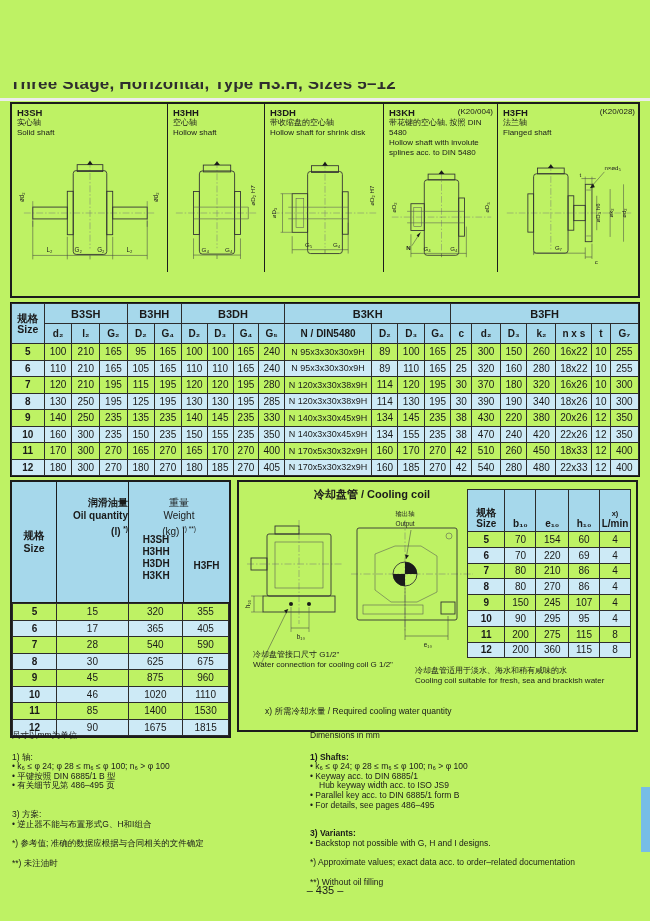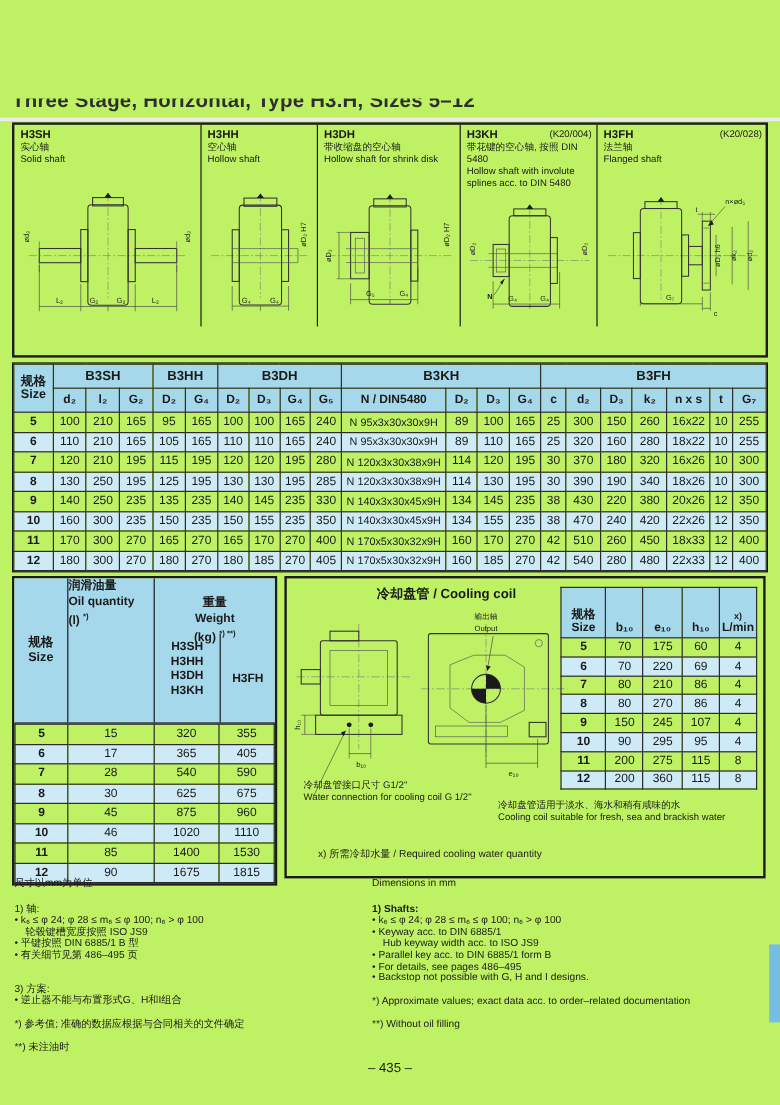--- a/index.html
+++ b/index.html
@@ -42,23 +42,23 @@
   .mt-wrap thead tr{height:20px;}
   .mt-wrap thead tr:first-child th{font-size:11px;}
   .mt-wrap tbody td:nth-child(11){font-size:9px;}
   .size-th span{display:block;line-height:11px;font-size:10.5px;}
 
   
   .oilbox{position:absolute;left:10px;top:480px;width:221px;border:2px solid #1c1c1c;box-sizing:border-box;}
   .oil-head{display:flex;height:120px;background:#a6d8eb;border-bottom:1.5px solid #1c1c1c;font-size:10px;}
   .oh-col{box-sizing:border-box;}
   .oh-size{width:45px;border-right:1.2px solid #1c1c1c;display:flex;flex-direction:column;justify-content:center;align-items:center;font-weight:bold;font-size:10.5px;line-height:13px;}
-  .oh-oil{width:72px;border-right:1.2px solid #1c1c1c;text-align:left;font-weight:bold;line-height:13px;}
+  .oh-oil{width:72px;border-right:1.2px solid #1c1c1c;text-align:right;padding-top:14px;font-weight:bold;line-height:13px;}
   .oh-weight{flex:1;display:flex;flex-direction:column;}
-  .oh-wtitle{height:46px;text-align:center;padding-top:14px;font-weight:bold;line-height:13px;box-sizing:border-box;}
+  .oh-wtitle{height:46px;text-align:center;padding-top:14px;font-weight:normal;line-height:13px;box-sizing:border-box;}
   .oh-wsub{flex:1;display:flex;}
   .oh-wg{width:55px;border-right:1.2px solid #1c1c1c;text-align:center;font-weight:bold;line-height:12px;padding-top:6px;box-sizing:border-box;}
   .oh-wf{flex:1;display:flex;align-items:center;justify-content:center;font-weight:bold;}
   sup{font-size:6.5px;}
 
   
   .coolbox{position:absolute;left:237px;top:480px;width:401px;height:252px;border:2px solid #1c1c1c;box-sizing:border-box;}
   .cool-title{position:absolute;left:0;top:5px;width:266px;text-align:center;font-weight:bold;font-size:11px;}
   .ctable{position:absolute;right:5px;top:7px;width:164px;font-size:10px;}
   .ctable thead tr{height:42px;}
@@ -673,21 +673,21 @@
           <th class="ct-flow">
             <div class="mark">x)</div>
             <div>L/min</div>
           </th>
         </tr>
       </thead>
       <tbody>
           <tr>
             <td>5</td>
             <td>70</td>
-            <td>175</td>
+            <td>154</td>
             <td>60</td>
             <td>4</td>
           </tr>
           <tr>
             <td>6</td>
             <td>70</td>
             <td>220</td>
             <td>69</td>
             <td>4</td>
           </tr>
@@ -744,37 +744,37 @@
       <div>冷却盘管适用于淡水、海水和稍有咸味的水</div>
       <div>Cooling coil suitable for fresh, sea and brackish water</div>
     </div>
     <div class="cool-foot">x) 所需冷却水量 / Required cooling water quantity</div>
   </div>
 
   <div class="notes notes-left">
     <div class="note-line gap-after">尺寸以mm为单位</div>
     <div class="note-line">1) 轴:</div>
     <div class="note-line">• k₆ ≤ φ 24; φ 28 ≤ m₆ ≤ φ 100; n₆ &gt; φ 100</div>
-    <div class="note-line indent">轮毂键槽宽度按照 ISO JS9</div>
     <div class="note-line">• 平键按照 DIN 6885/1 B 型</div>
     <div class="note-line">• 有关细节见第 486–495 页</div>
     <div class="note-line gap-big">3) 方案:</div>
     <div class="note-line">• 逆止器不能与布置形式G、H和I组合</div>
     <div class="note-line gap-med">*) 参考值; 准确的数据应根据与合同相关的文件确定</div>
     <div class="note-line gap-med">**) 未注油时</div>
   </div>
 
   <div class="notes notes-right">
     <div class="note-line gap-after">Dimensions in mm</div>
     <div class="note-line nb">1) Shafts:</div>
     <div class="note-line">• k₆ ≤ φ 24; φ 28 ≤ m₆ ≤ φ 100; n₆ &gt; φ 100</div>
     <div class="note-line">• Keyway acc. to DIN 6885/1</div>
     <div class="note-line indent">Hub keyway width acc. to ISO JS9</div>
     <div class="note-line">• Parallel key acc. to DIN 6885/1 form B</div>
     <div class="note-line">• For details, see pages 486–495</div>
+    <div class="note-line gap-big nb">3) Variants:</div>
     <div class="note-line">• Backstop not possible with G, H and I designs.</div>
     <div class="note-line gap-med">*) Approximate values; exact data acc. to order–related documentation</div>
     <div class="note-line gap-med">**) Without oil filling</div>
   </div>
 
   <div class="pagenum">– 435 –</div>
   <div class="page-tab"></div>
 
 </div>
 

